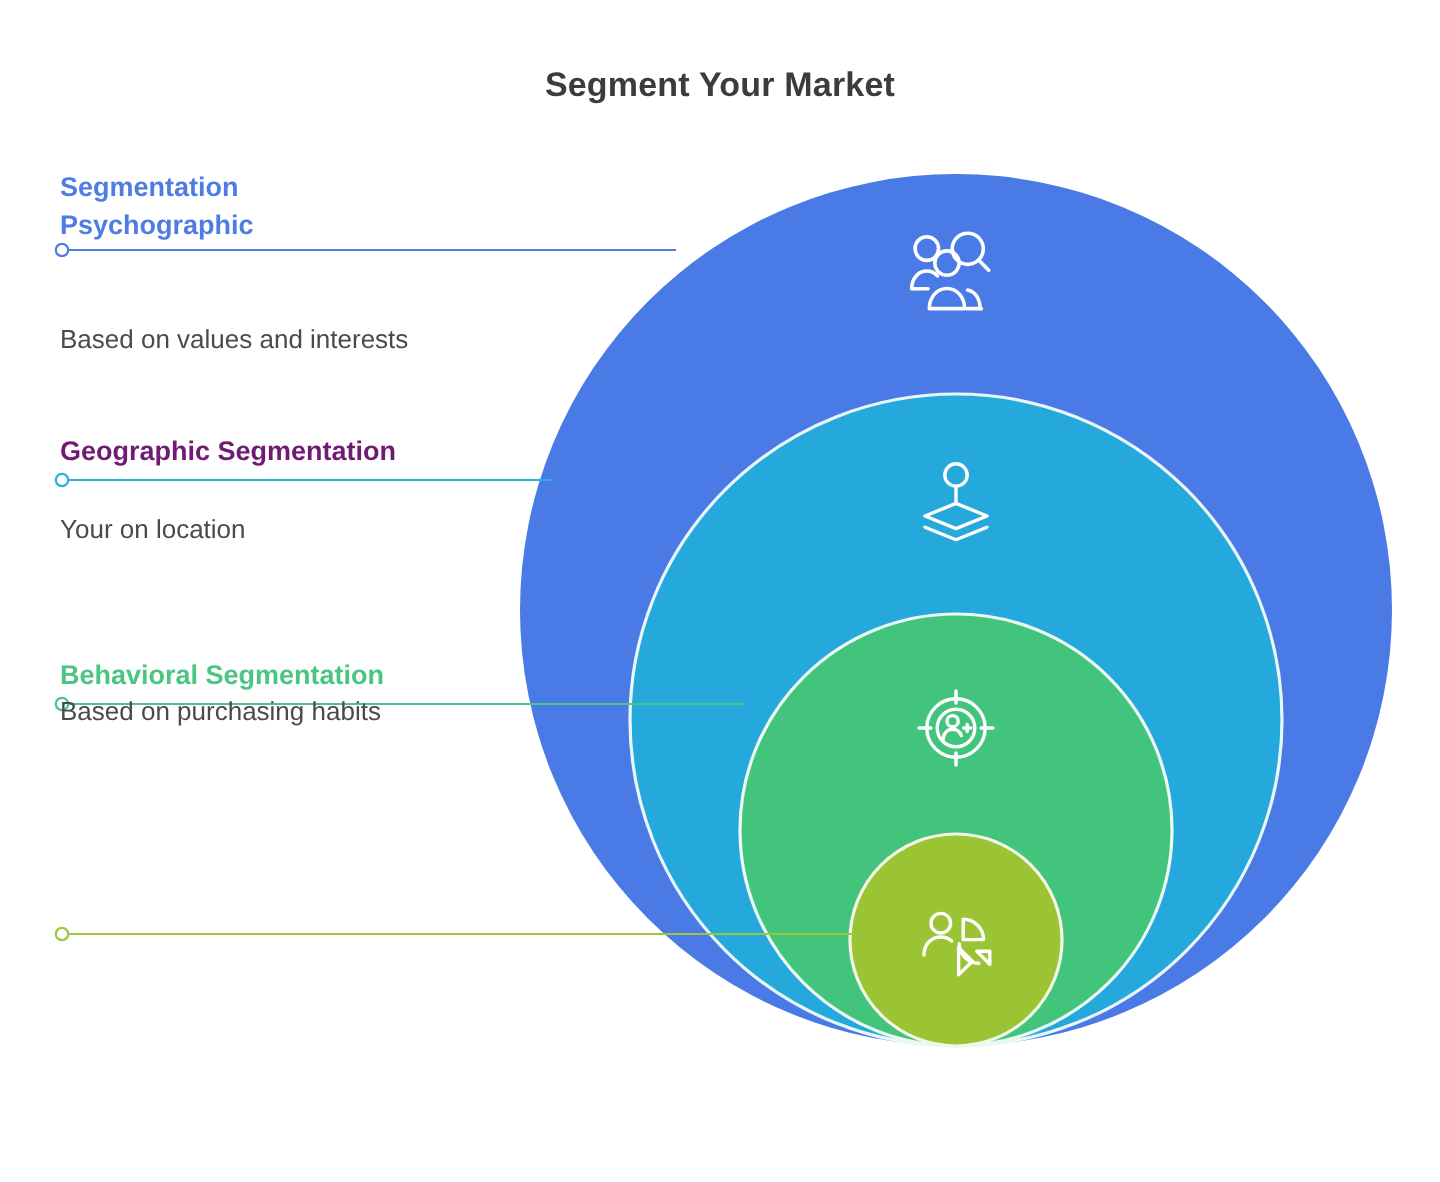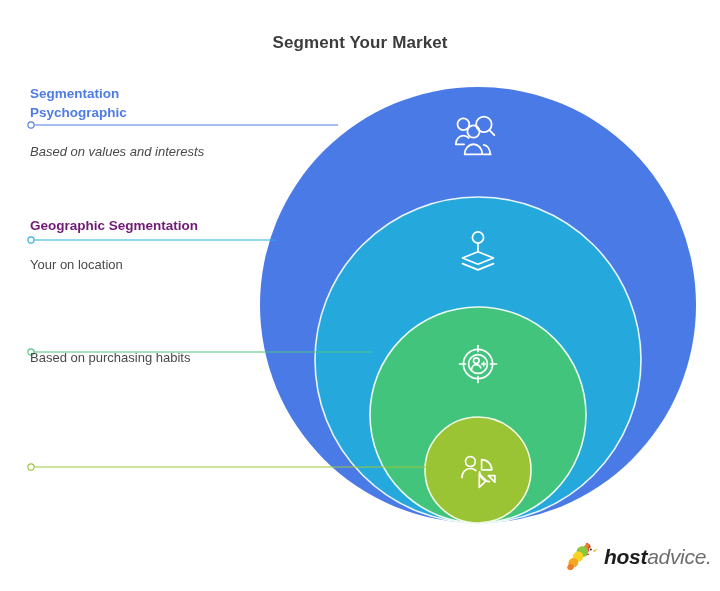--- a/index.html
+++ b/index.html
@@ -68,23 +68,23 @@
     color: #4a4a4a;
     line-height: 18px;
     margin: 0;
     white-space: nowrap;
   }
   .lb-0 { top: 84px; }
   .lb-1 { top: 216px; }
   .lb-2 { top: 328px; }
   .lb-3 { top: 440px; }
 
-  .lb-0 .label-desc { margin-top: 21px; font-style: italic; }
+  .lb-0 .label-desc { margin-top: 39px; }
   .lb-1 .label-desc { margin-top: 21px; }
-  .lb-2 .label-desc { margin-top: 21px; }
+  .lb-2 .label-desc { }
   .lb-3 .label-desc { margin-top: 21px; }
 
   
   .logo {
     position: absolute;
     left: 566px;
     top: 539px;
     display: flex;
     align-items: center;
     height: 34px;
@@ -194,32 +194,19 @@
     </p>
     <p class="label-desc">Based on values and interests</p>
   </div>
 
   <div class="label-block lb-1">
     <p class="label-head" style="color:#701a75">Geographic Segmentation</p>
     <p class="label-desc">Your on location</p>
   </div>
 
   <div class="label-block lb-2">
+    <p class="label-head" style="color:#4cc483">Behavioral Segmentation</p>
     <p class="label-desc">Based on purchasing habits</p>
   </div>
 
 
-  <div class="logo">
-    <svg class="logo-mark" viewBox="0 0 34 30">
-      <path d="M20 2c3 0 5 2.2 4.6 5.2-.3 2.2-1.8 3.4-3.4 3.9l2.2 2.6-4.6 1.1z" fill="#e8402a"></path>
-      <path d="M21.3 1.4c1.6 1.4 1.9 3.6 1.1 5.4-.8 1.8-2.4 2.8-2.4 2.8l-2.3-3.9z" fill="#ef7d2a"></path>
-      <path d="M14.8 5.6c3.4-1.2 6.5.6 7.2 3.6.7 3-.9 5.8-4 6.8-3.4 1.1-6.6-.7-7.3-3.7-.6-3 .8-5.7 4.1-6.7z" fill="#8cc63f"></path>
-      <path d="M9.6 11.2c2.8-1.6 6-.6 7.2 2 1.2 2.7.1 5.7-2.6 7-2.9 1.4-6-.2-7.1-2.7-1-2.6.1-5 2.5-6.3z" fill="#f9d423"></path>
-      <path d="M5.6 17.4c2.6-1.1 5.4.2 6.3 2.6.9 2.5-.4 5.1-3 6.1-2.7 1-5.5-.3-6.3-2.7-.8-2.4.5-5 3-6z" fill="#f5a623"></path>
-      <path d="M3.6 23.2c1.8-.6 3.6.4 4.1 2 .5 1.7-.5 3.4-2.3 3.9-1.8.5-3.6-.4-4.1-2-.4-1.7.6-3.4 2.3-3.9z" fill="#ef7d2a"></path>
-      <path d="M24.6 6.8c1 0 1.8.8 1.8 1.8s-.8 1.8-1.8 1.8-1.8-.8-1.8-1.8.8-1.8 1.8-1.8z" fill="#ffffff"></path>
-      <circle cx="24.9" cy="8.5" r=".9" fill="#1d1d1d"></circle>
-      <path d="M27.2 9.4l4.4-1.6-3.4 3.4z" fill="#f5a623"></path>
-    </svg>
-    <span class="logo-text"><span class="logo-host">host</span><span class="logo-advice">advice.</span></span>
-  </div>
 
 </div>
 
 </body></html>

